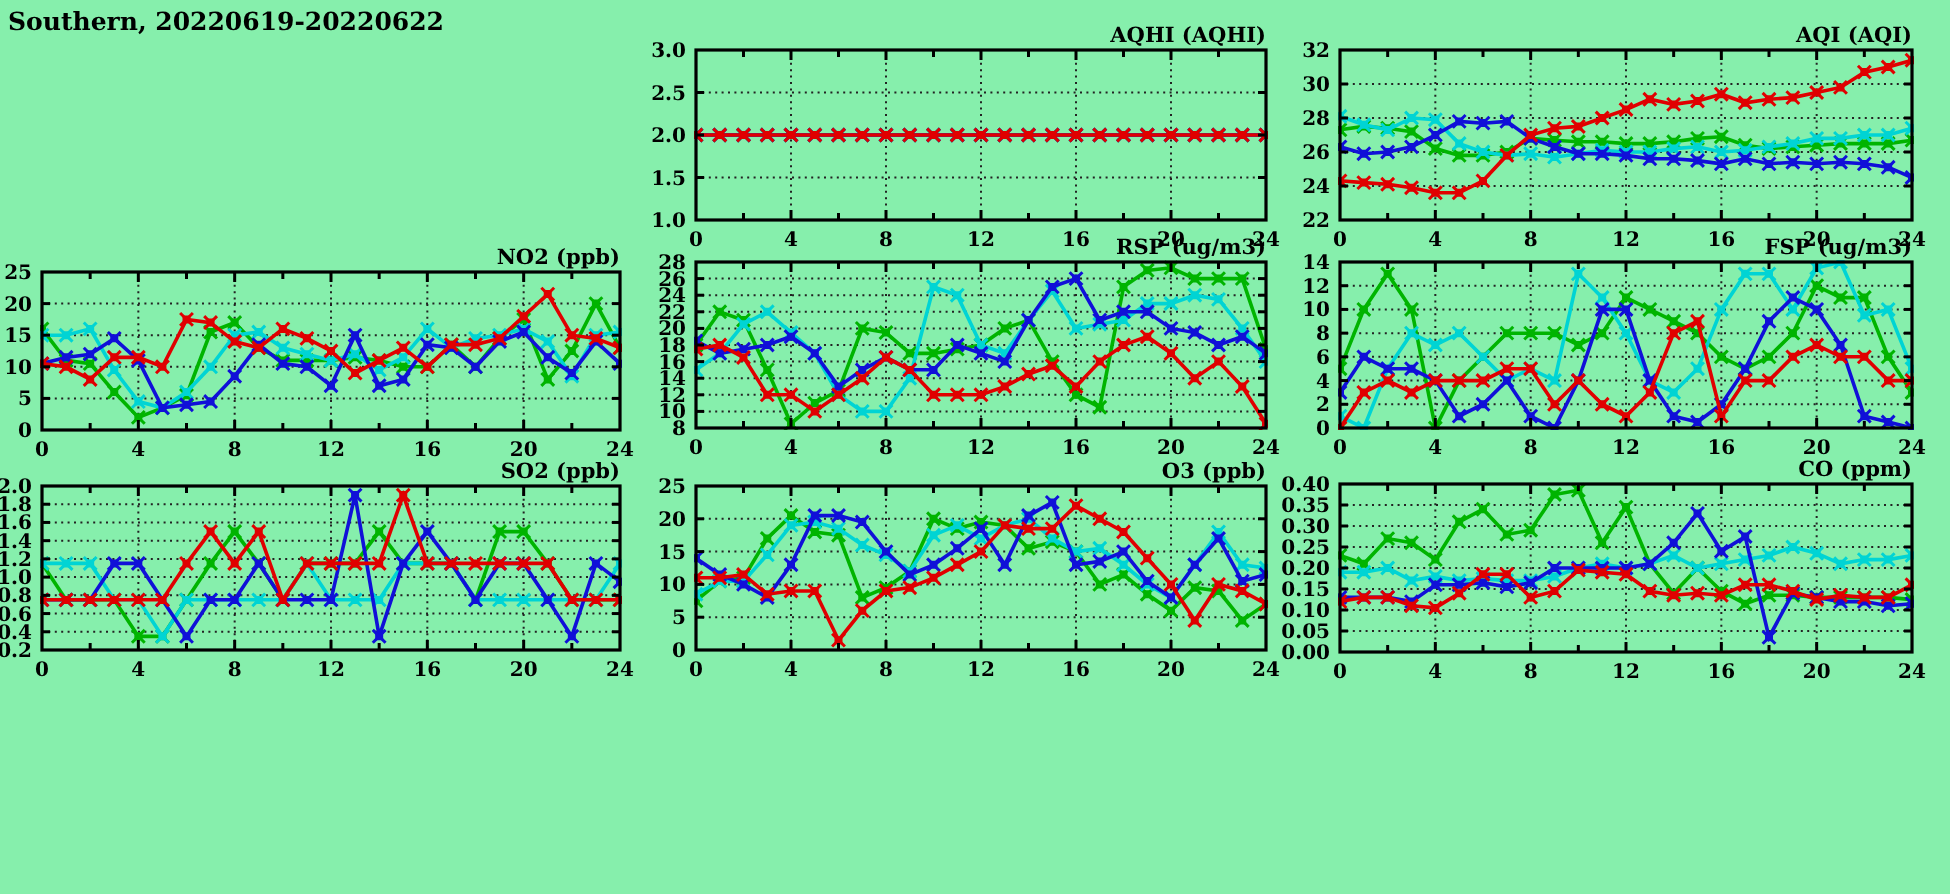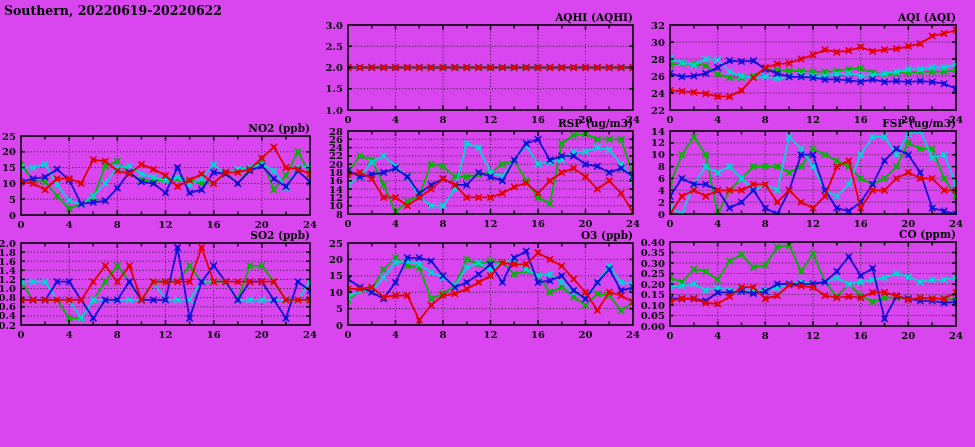--- a/index.html
+++ b/index.html
@@ -1,16 +1,16 @@
 <!DOCTYPE html>
 <html><head>
 <meta charset="utf-8">
 <style>
   html,body{margin:0;padding:0;background:#ffffff;}
-  .page{position:relative;width:975px;height:447px;background:#d946ef;overflow:hidden;}
+  .page{position:relative;width:975px;height:447px;background:#86efac;overflow:hidden;}
   .main-title{position:absolute;left:4px;top:3px;font-family:"DejaVu Serif",serif;
               font-weight:bold;font-size:12.5px;color:#000;}
   svg{position:absolute;left:0;top:0;}
   svg text{font-family:"DejaVu Serif",serif;font-weight:bold;fill:#000;}
   .grid{stroke:#222;stroke-width:1;stroke-dasharray:1 2.2;fill:none;}
   .tick{stroke:#000;stroke-width:1.5;}
   .xlab{font-size:10px;text-anchor:middle;}
   .ylab{font-size:10px;text-anchor:end;}
   .ctitle{font-size:10.5px;text-anchor:end;}
 </style>

